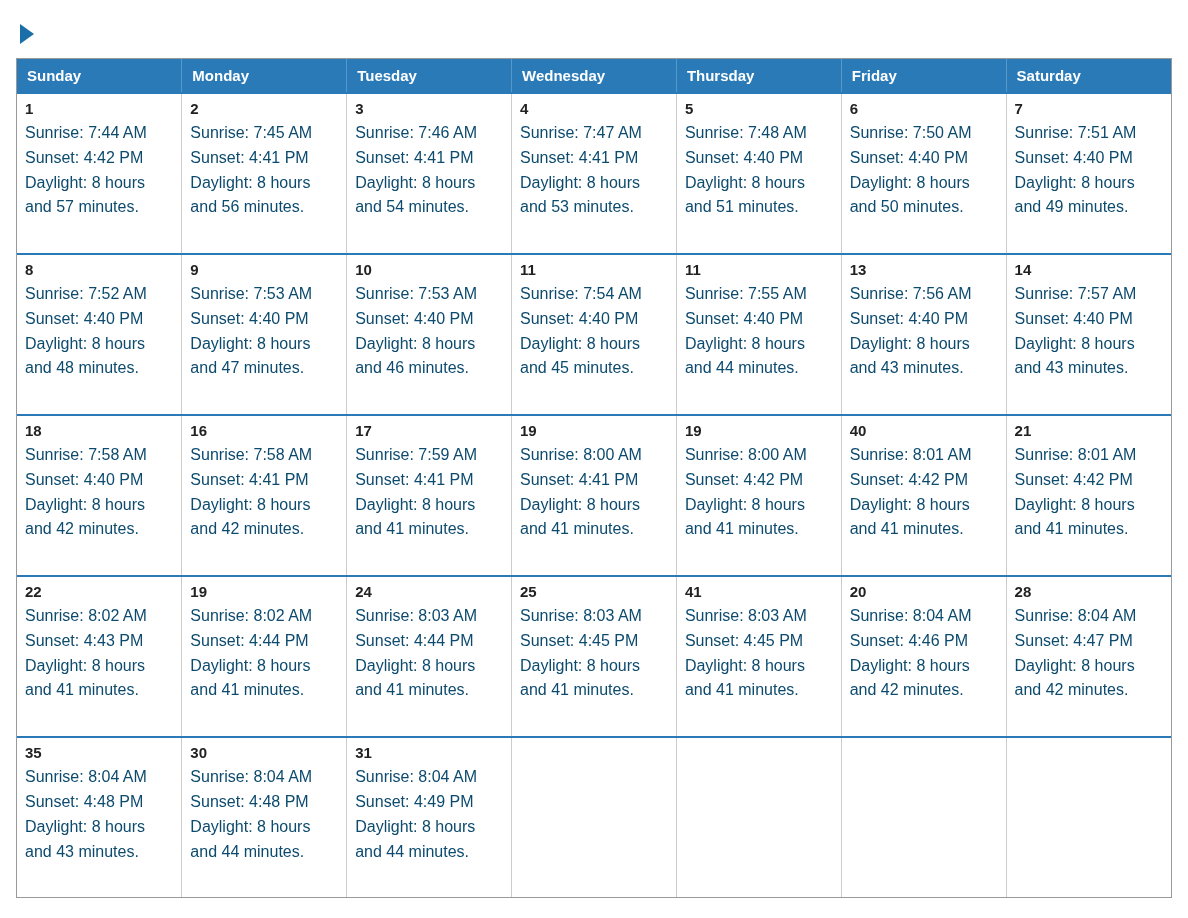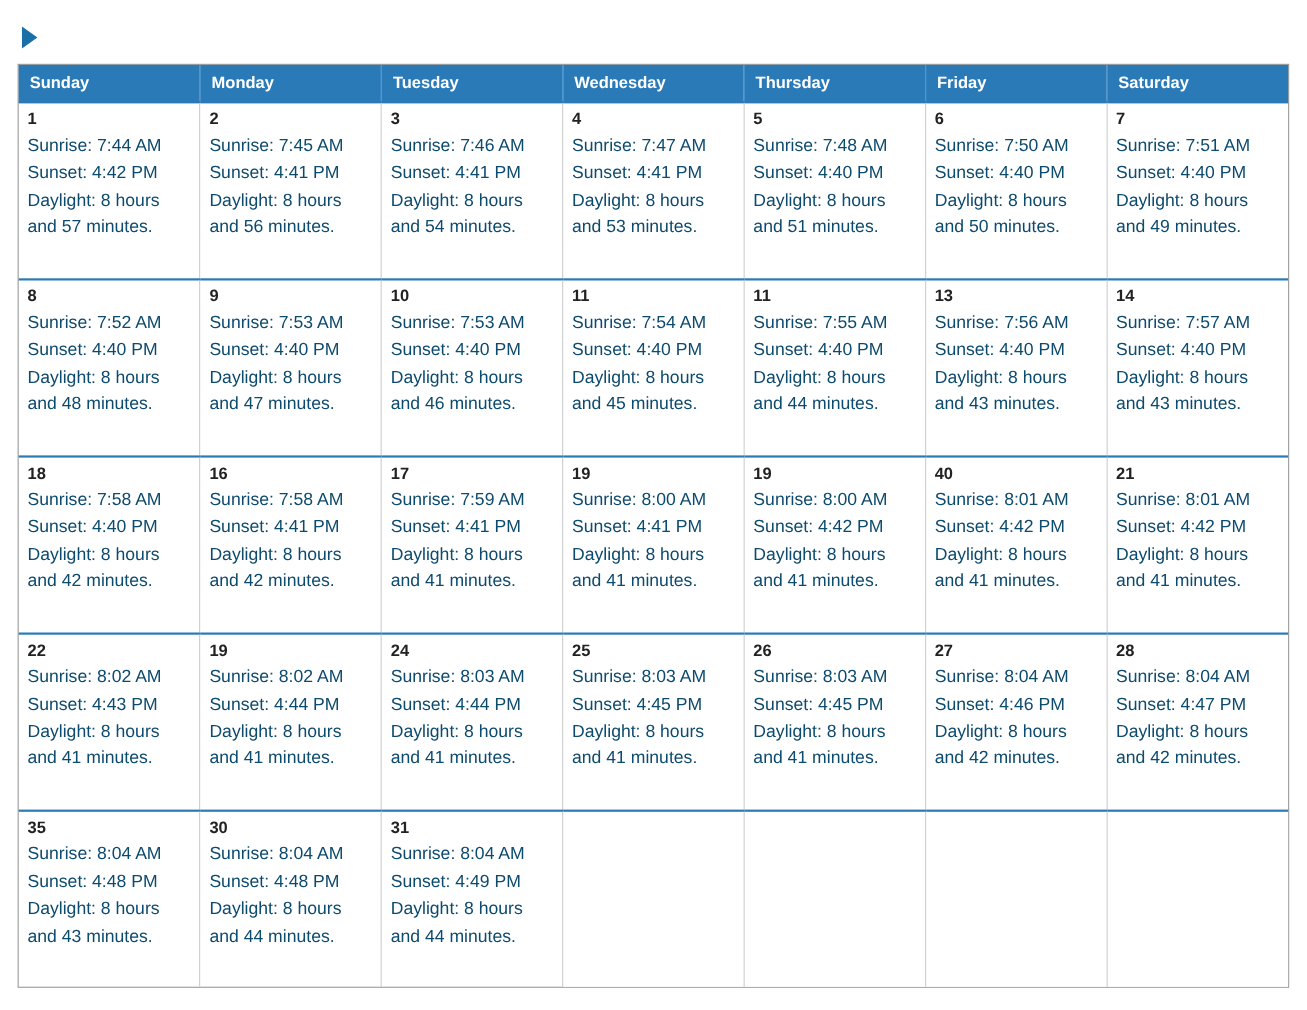--- a/index.html
+++ b/index.html
@@ -256,25 +256,25 @@
       </td>
             <td>
         <span class="day-num">24</span>
         <span class="day-info">Sunrise: 8:03 AM<br>Sunset: 4:44 PM<br>Daylight: 8 hours and 41 minutes.</span>
       </td>
             <td>
         <span class="day-num">25</span>
         <span class="day-info">Sunrise: 8:03 AM<br>Sunset: 4:45 PM<br>Daylight: 8 hours and 41 minutes.</span>
       </td>
             <td>
-        <span class="day-num">26</span>
+        <span class="day-num">41</span>
         <span class="day-info">Sunrise: 8:03 AM<br>Sunset: 4:45 PM<br>Daylight: 8 hours and 41 minutes.</span>
       </td>
             <td>
-        <span class="day-num">27</span>
+        <span class="day-num">20</span>
         <span class="day-info">Sunrise: 8:04 AM<br>Sunset: 4:46 PM<br>Daylight: 8 hours and 42 minutes.</span>
       </td>
             <td>
         <span class="day-num">28</span>
         <span class="day-info">Sunrise: 8:04 AM<br>Sunset: 4:47 PM<br>Daylight: 8 hours and 42 minutes.</span>
       </td>
           </tr>
           <tr>
             <td>
         <span class="day-num">35</span>

